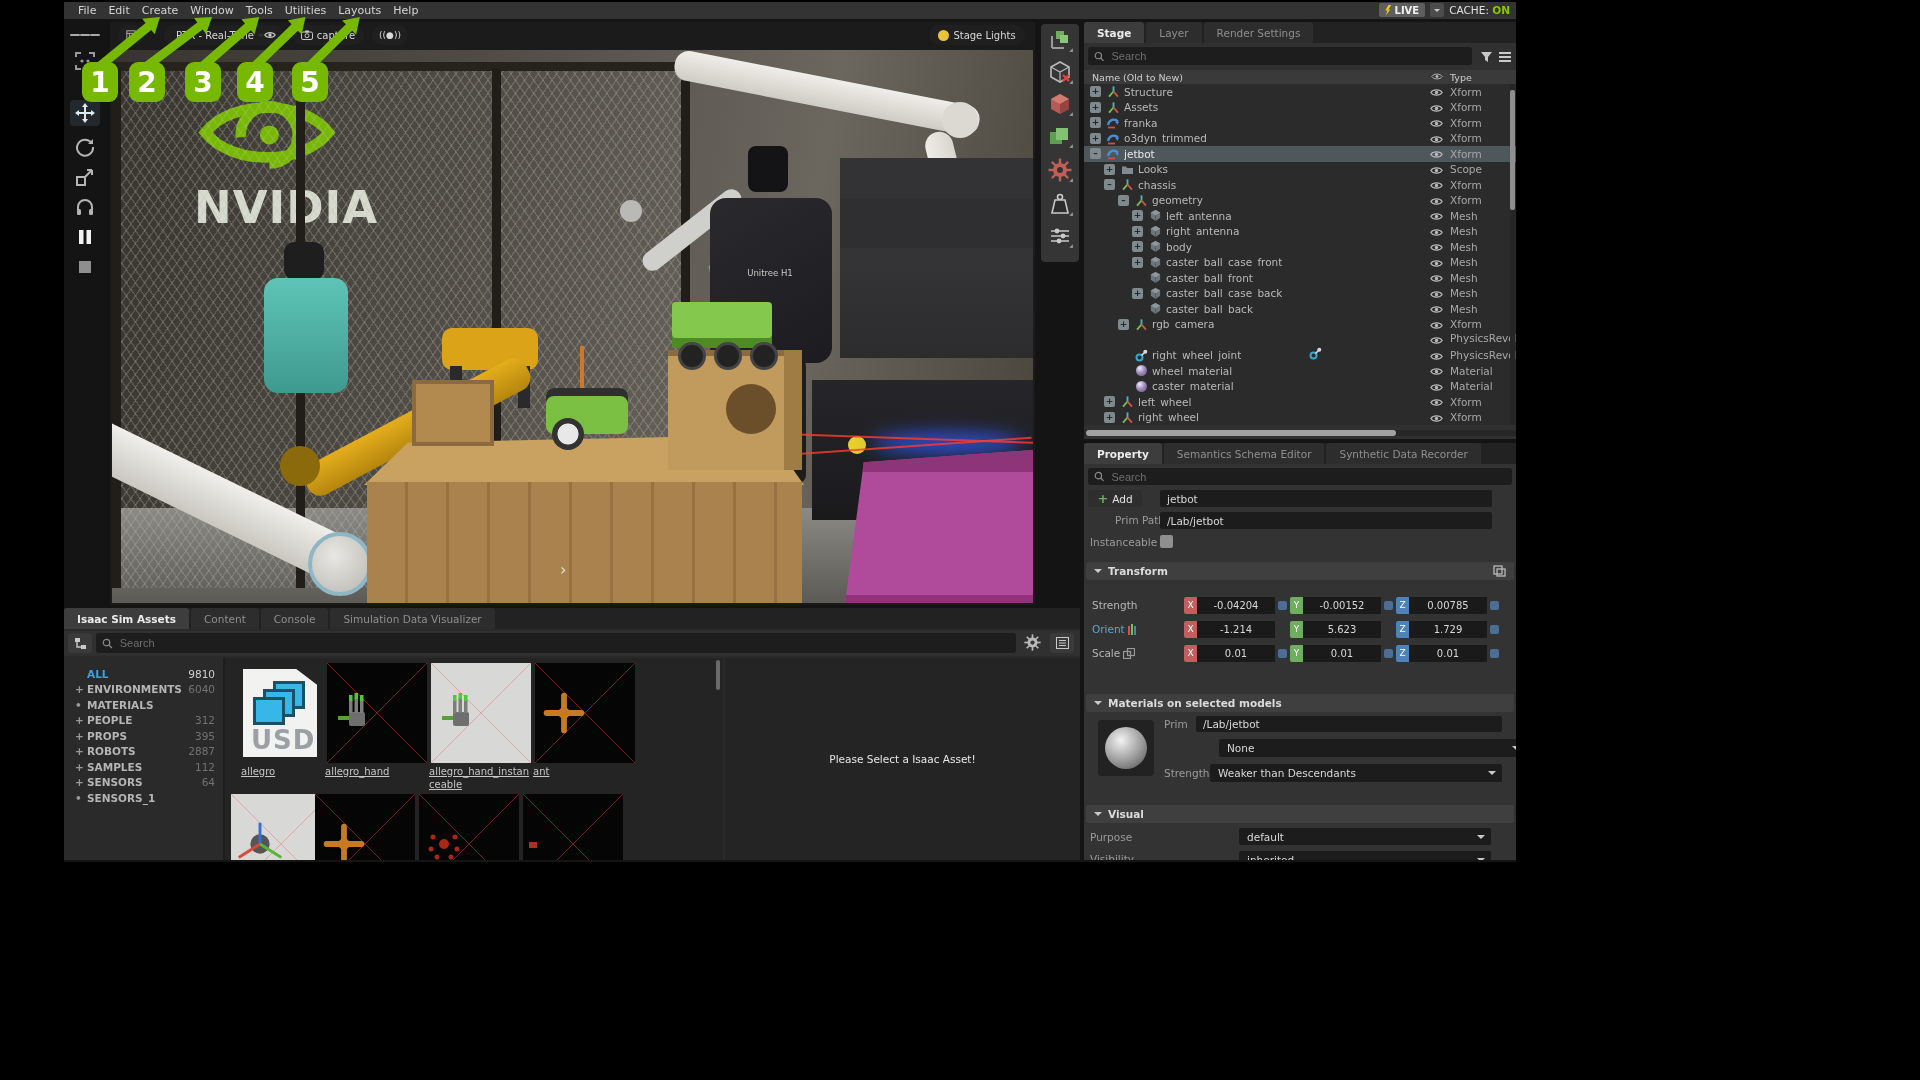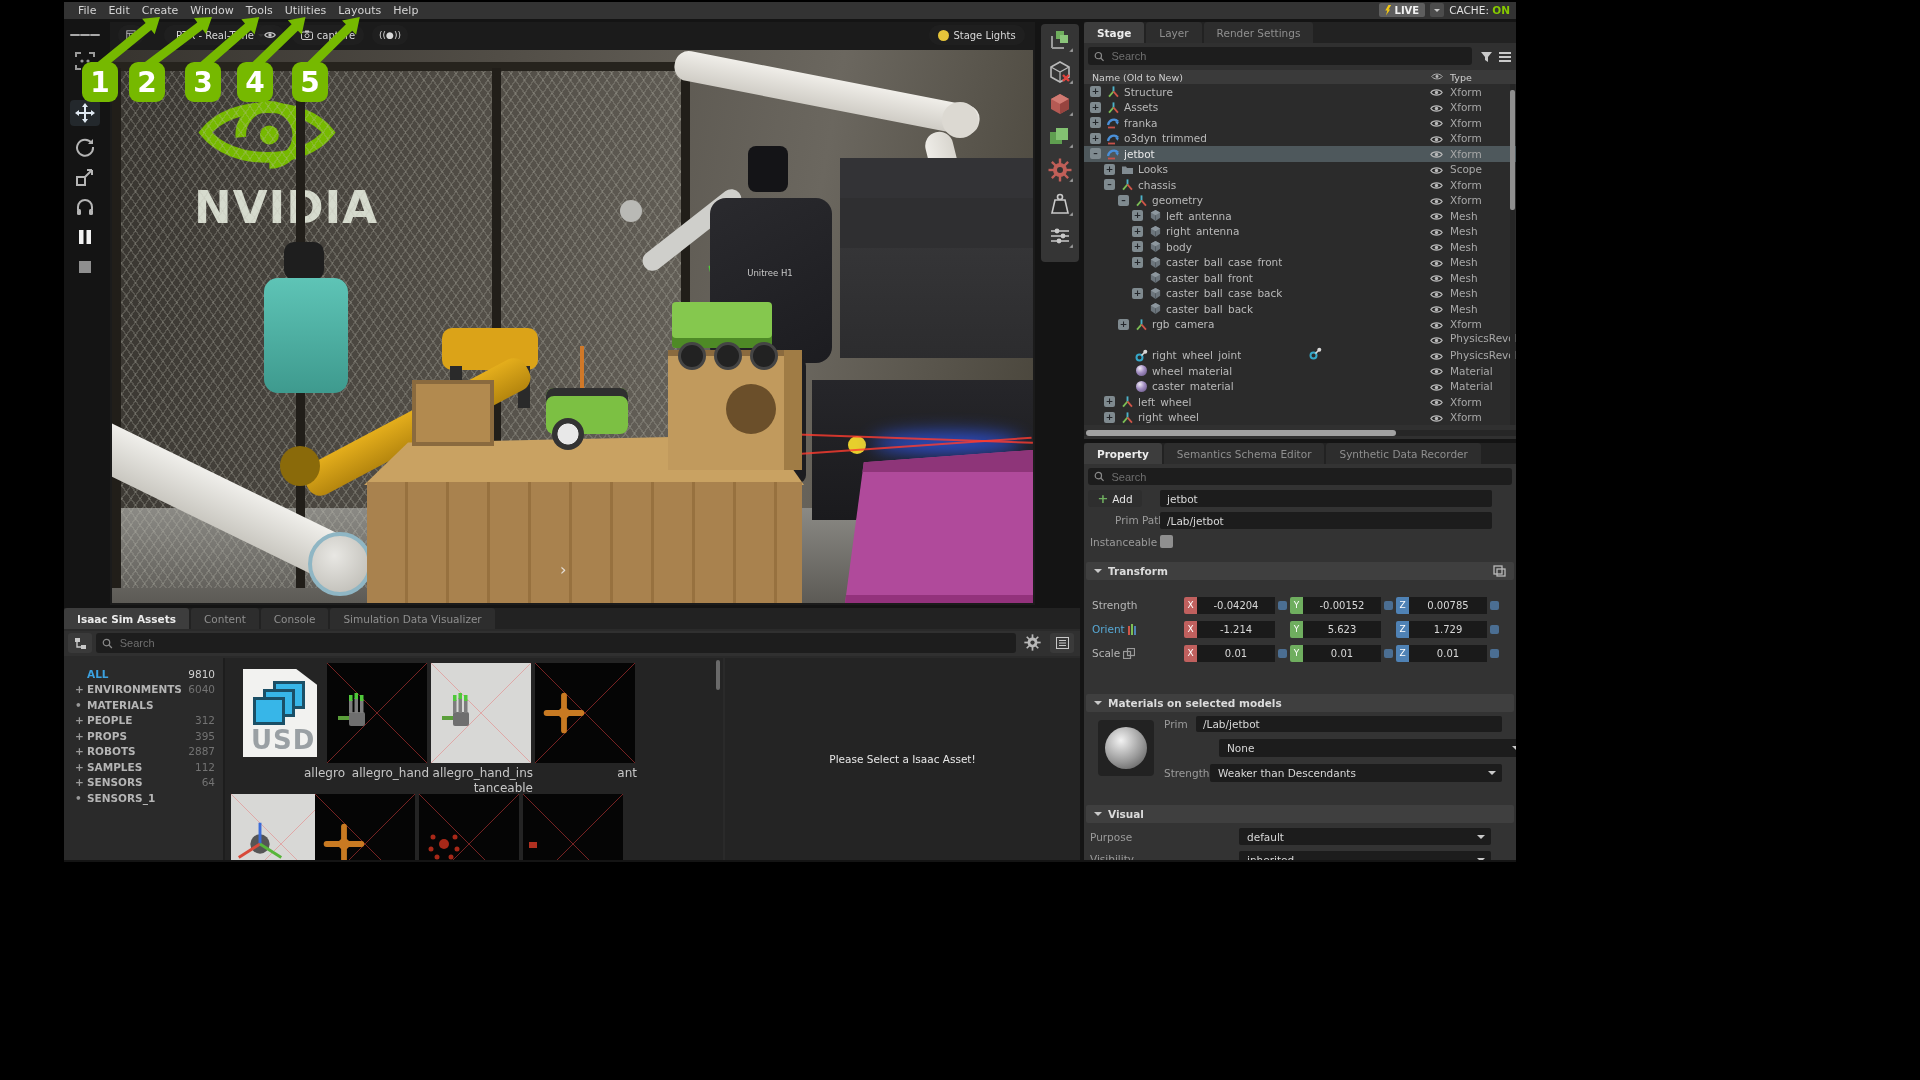--- a/index.html
+++ b/index.html
@@ -139,21 +139,21 @@
   #gridpane{position:absolute;left:161px;top:50px;width:498px;height:202px;background:#242424;overflow:hidden;}
   #detailpane{position:absolute;left:661px;top:50px;width:355px;height:202px;background:#242424;display:flex;align-items:center;justify-content:center;}
   #detailmsg{color:#e8e8e8;font-size:10.5px;}
   .thumb{position:absolute;width:100px;height:100px;display:flex;align-items:center;justify-content:flex-start;}
   .tdark{background:#060606 ,#000;background:
      linear-gradient(45deg,transparent 49.6%,rgba(255,70,70,.45) 50%,transparent 50.4%),
      linear-gradient(-45deg,transparent 49.6%,rgba(255,70,70,.45) 50%,transparent 50.4%),#050505;}
   .tlight{background:
      linear-gradient(45deg,transparent 49.6%,rgba(230,120,120,.5) 50%,transparent 50.4%),
      linear-gradient(-45deg,transparent 49.6%,rgba(230,120,120,.5) 50%,transparent 50.4%),#d8d8d6;}
-  .alabel{position:absolute;width:104px;text-align:right;color:#c7c7c7;font-size:12px;line-height:1.25;word-break:break-all;}
+  .alabel{position:absolute;width:104px;text-align:left;color:#c7c7c7;font-size:10px;line-height:1.25;word-break:break-all;text-decoration:underline;}
   #usdfile{position:relative;width:74px;height:88px;background:#f2f2f0;clip-path:polygon(0 0,72% 0,100% 18%,100% 100%,0 100%);}
   #usdtxt{position:absolute;left:8px;bottom:2px;font-size:26px;font-weight:bold;color:#9aa0a4;letter-spacing:1px;}
   .usq{position:absolute;width:26px;height:22px;background:#37b6e8;border:3px solid #1b4f66;}
   #gvscroll{position:absolute;left:652px;top:52px;width:4px;height:30px;background:#6a6a6a;border-radius:2px;}
 </style>
 </head>
 <body>
 
 <div id="screen">
  <div id="app">

